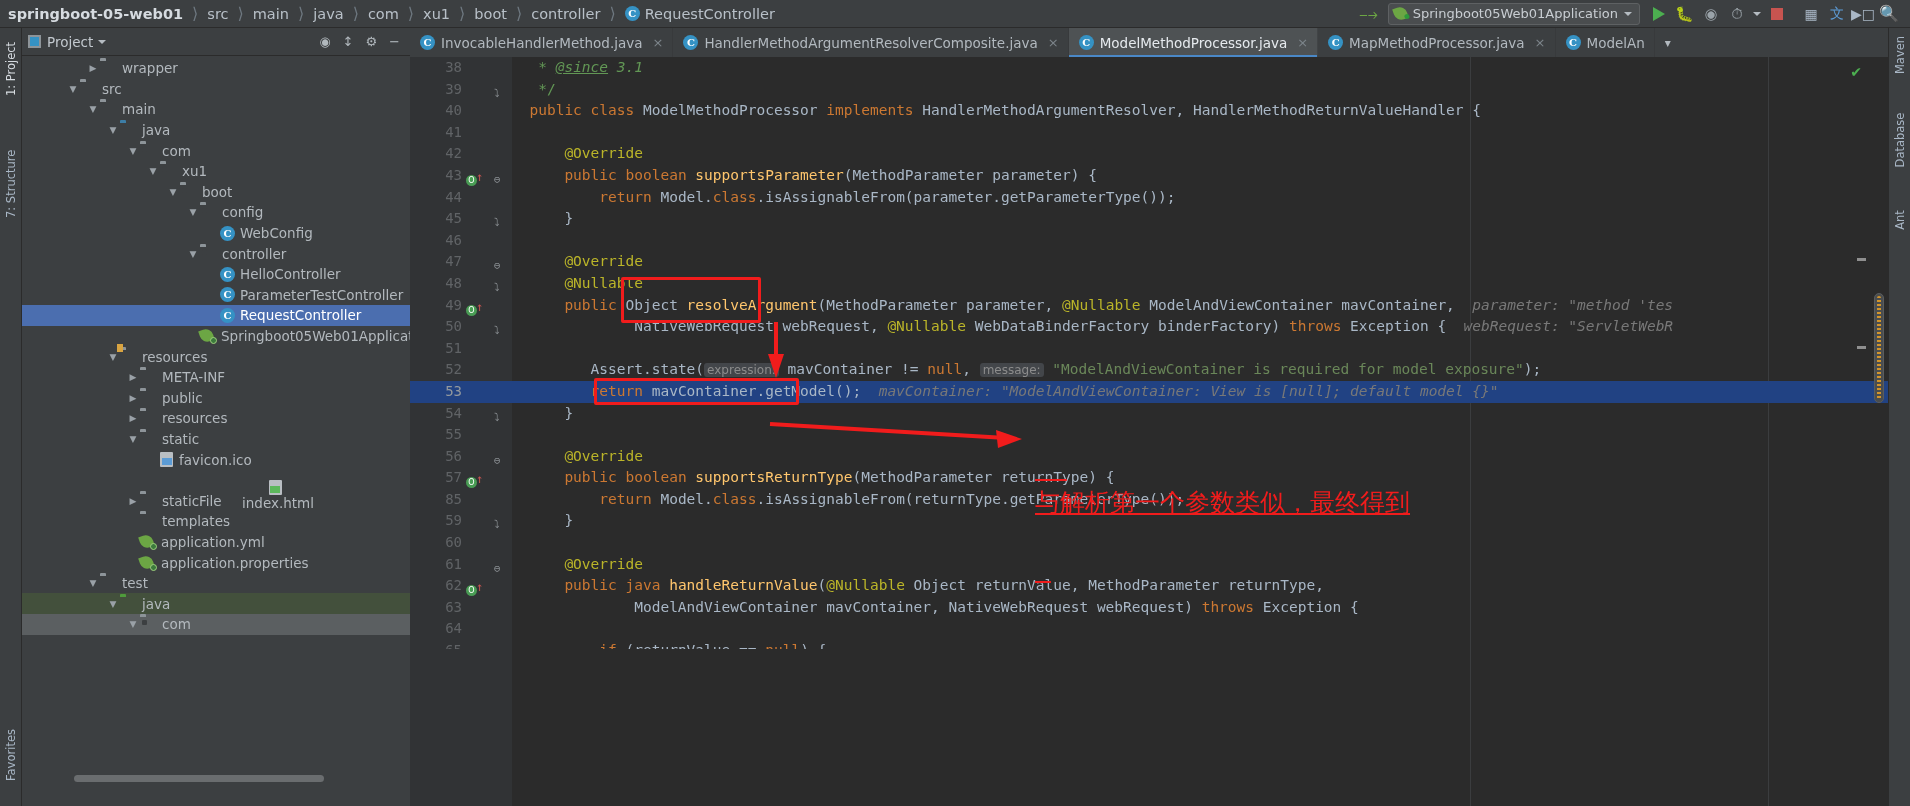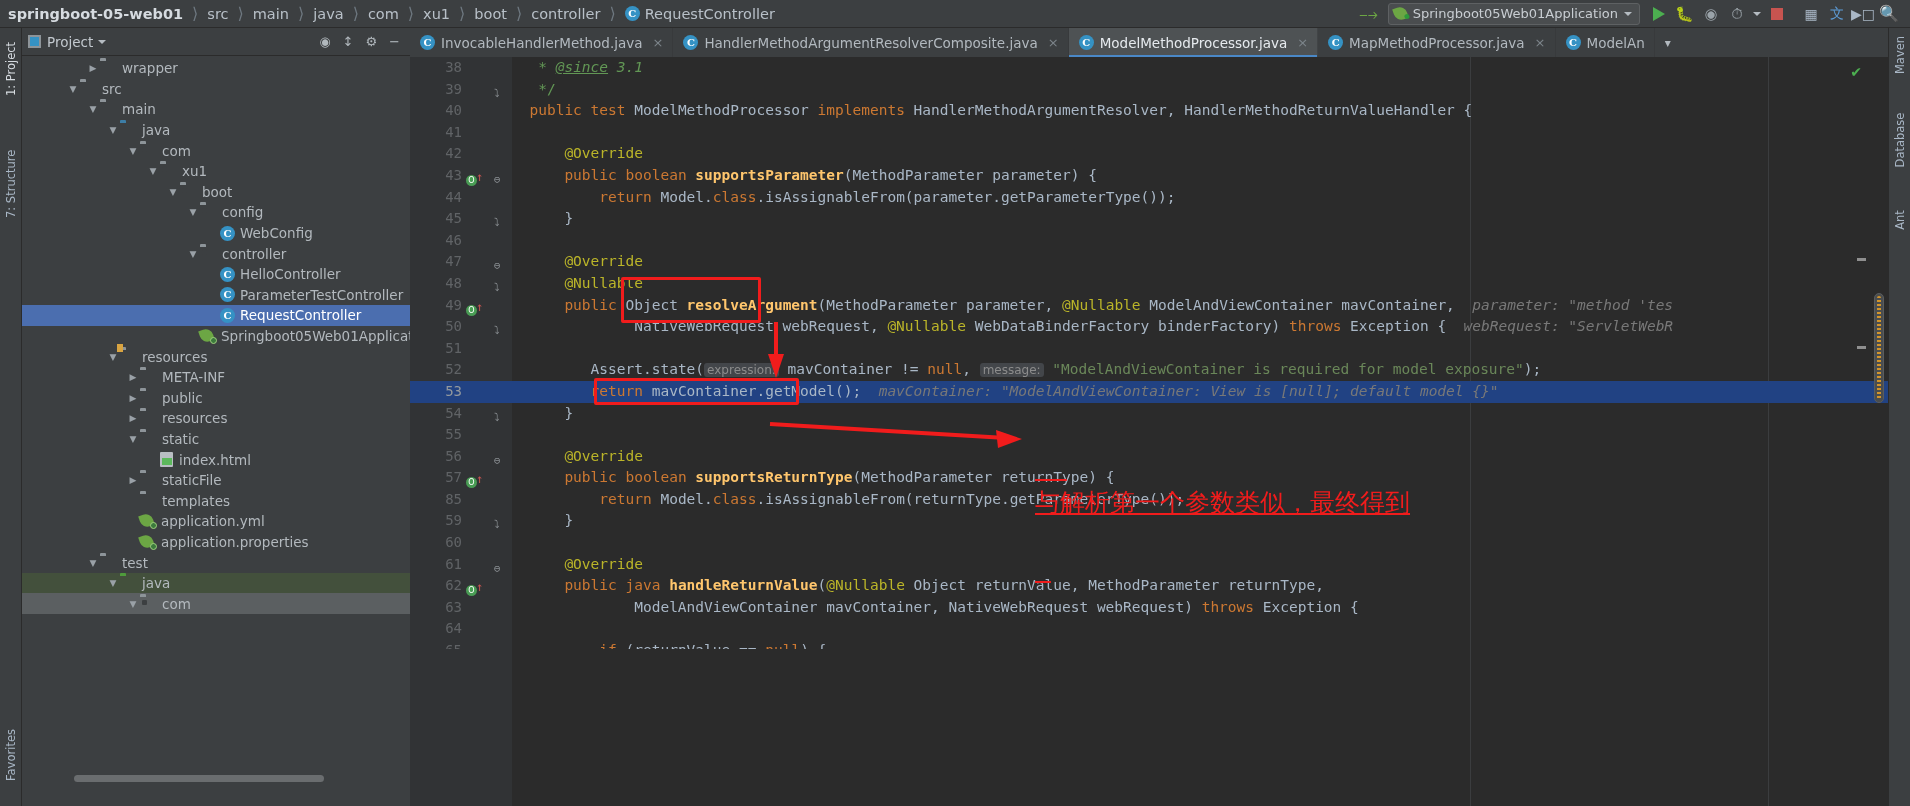--- a/index.html
+++ b/index.html
@@ -168,21 +168,21 @@
   .ovr-up { display:inline-block; color:#c75450; font-size:12px; margin-left:-1px; position:relative; top:-2px;}
   .foldmark { position:absolute; left:84px; top:4px; color:#8a8f93; font-size: 11px; }
 
   
   .kw  { color: #cc7832; }
   .str { color: #6a8759; }
   .cmt { color: #629755; font-style: italic; }
   .cmtp{ color: #629755; }
   .ann { color: #bbb529; }
   .ident { color: #a9b7c6; }
-  .meth { color: #ffc66d; font-weight: bold; }
+  .meth { color: #ffc66d; }
   .hint { color: #787878; font-style: italic; }
   .hintbox {
     color: #8c8c8c; background: #43464a; border-radius: 3px; padding: 0px 3px;
     font-size: 12px; font-style: normal;
     font-family: "DejaVu Sans", sans-serif;
   }
 
   
   .redbox {
     position: absolute; border: 3px solid #f11c1c; border-radius: 2px; pointer-events:none;
@@ -392,20 +392,25 @@
           <span class="ficon"><span class="fold"></span></span>
           <span>resources</span>
         </div>
         <div class="trow" style="padding-left: 104px;">
           <span class="arrow">▼</span>
           <span class="ficon"><span class="fold"></span></span>
           <span>static</span>
         </div>
         <div class="trow" style="padding-left: 124px;">
           <span class="arrow none">&nbsp;</span>
+          <span class="fileicon"></span>
+          <span>favicon.ico</span>
+        </div>
+        <div class="trow" style="padding-left: 124px; flex-direction: column;">
+          <span class="arrow none">&nbsp;</span>
           <span class="fileicon htm"></span>
           <span>index.html</span>
         </div>
         <div class="trow" style="padding-left: 104px;">
           <span class="arrow">▶</span>
           <span class="ficon"><span class="fold"></span></span>
           <span>staticFile</span>
         </div>
         <div class="trow" style="padding-left: 104px;">
           <span class="arrow none">&nbsp;</span>
@@ -478,21 +483,21 @@
       </div>
 
     <div class="gutter"></div>
     <div class="foldstrip"></div>
     <div class="editvline" style="left:1060px;"></div>
     <div class="editvline" style="left:1358px;"></div>
 
     <div class="codearea" id="codearea">
         <div class="cline"><span class="ln">38</span><span>   <span class="cmtp">* </span><span class="cmt" style="text-decoration:underline">@since</span><span class="cmtp"> </span><span class="cmt">3.1</span></span></div>
         <div class="cline"><span class="ln">39</span><span class="foldmark">⤵</span><span>   <span class="cmtp">*/</span></span></div>
-        <div class="cline"><span class="ln">40</span><span>  <span class="kw">public test </span><span class="ident">ModelMethodProcessor </span><span class="kw">implements </span><span class="ident">HandlerMethodArgumentResolver</span><span class="ident">, HandlerMethodReturnValueHandler </span><span class="ident">{</span></span></div>
+        <div class="cline"><span class="ln">40</span><span>  <span class="kw">public class </span><span class="ident">ModelMethodProcessor </span><span class="kw">implements </span><span class="ident">HandlerMethodArgumentResolver</span><span class="ident">, HandlerMethodReturnValueHandler </span><span class="ident">{</span></span></div>
         <div class="cline"><span class="ln">41</span><span></span></div>
         <div class="cline"><span class="ln">42</span><span>      <span class="ann">@Override</span></span></div>
         <div class="cline"><span class="ln">43</span><span class="marker"><span class="ovr-dot">O</span><span class="ovr-up">↑</span></span><span class="foldmark">⊖</span><span>      <span class="kw">public boolean </span><span class="meth">supportsParameter</span><span class="ident">(MethodParameter parameter) {</span></span></div>
         <div class="cline"><span class="ln">44</span><span>          <span class="kw">return </span><span class="ident">Model.</span><span class="kw">class</span><span class="ident">.isAssignableFrom(parameter.getParameterType());</span></span></div>
         <div class="cline"><span class="ln">45</span><span class="foldmark">⤵</span><span>      <span class="ident">}</span></span></div>
         <div class="cline"><span class="ln">46</span><span></span></div>
         <div class="cline"><span class="ln">47</span><span class="foldmark">⊖</span><span>      <span class="ann">@Override</span></span></div>
         <div class="cline"><span class="ln">48</span><span class="foldmark">⤵</span><span>      <span class="ann">@Nullable</span></span></div>
         <div class="cline"><span class="ln">49</span><span class="marker"><span class="ovr-dot">O</span><span class="ovr-up">↑</span></span><span>      <span class="kw">public </span><span class="ident">Object </span><span class="meth">resolveArgument</span><span class="ident">(MethodParameter parameter, </span><span class="ann">@Nullable </span><span class="ident">ModelAndViewContainer mavContainer,</span><span class="hint">  parameter: "method 'tes</span></span></div>
         <div class="cline"><span class="ln">50</span><span class="foldmark">⤵</span><span>              <span class="ident">NativeWebRequest webRequest, </span><span class="ann">@Nullable </span><span class="ident">WebDataBinderFactory binderFactory) </span><span class="kw">throws </span><span class="ident">Exception {</span><span class="hint">  webRequest: "ServletWebR</span></span></div>

